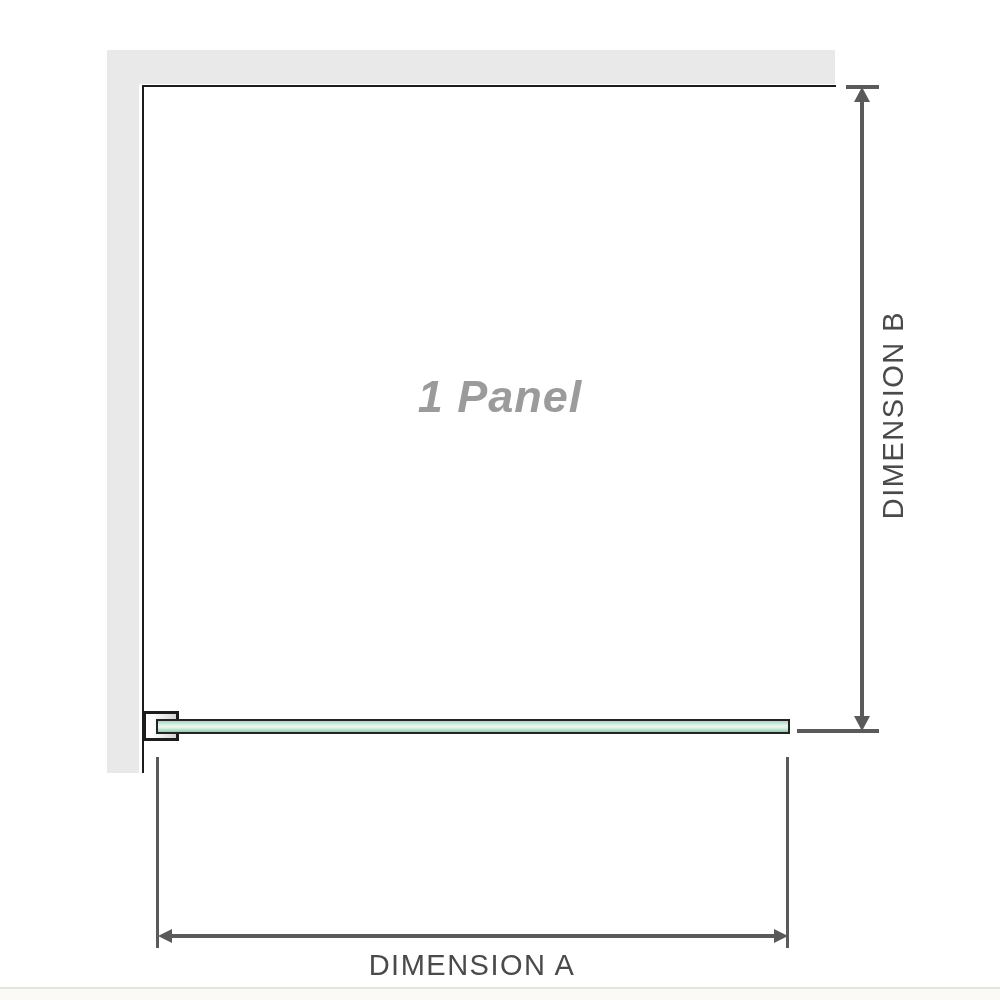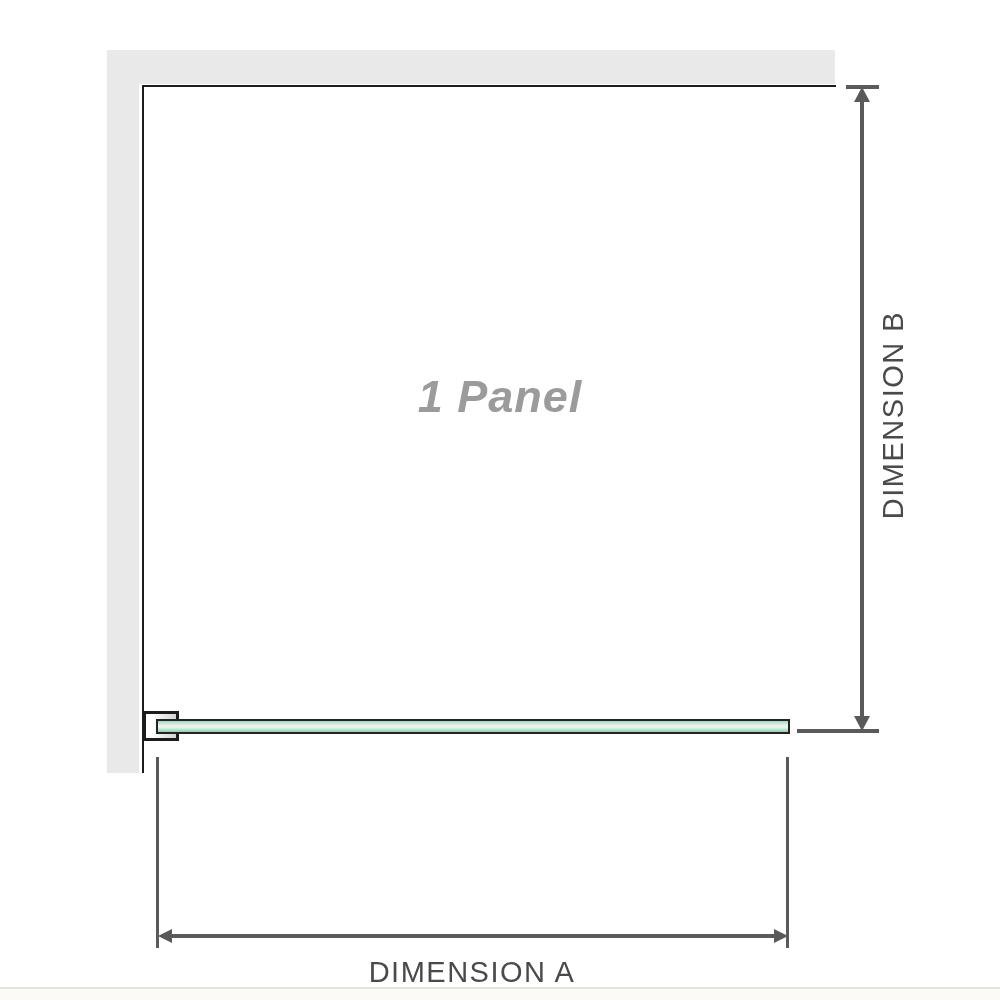--- a/index.html
+++ b/index.html
@@ -72,21 +72,21 @@
     border-top:7px solid transparent;border-bottom:7px solid transparent;
     border-left:14px solid var(--dimension-line,#5a5a5a);}
 
   
   .dim-label{
     color:var(--dimension-text,#4a4a4a);
     font-size:29px;font-weight:400;letter-spacing:1.5px;text-align:center;
   }
   .dimb-label{left:743px;top:399px;width:300px;height:32px;line-height:32px;
     transform:rotate(-90deg);transform-origin:center center;}
-  .dima-label{left:322px;top:948px;width:300px;height:34px;line-height:34px;margin-top:7px;}
+  .dima-label{left:322px;top:948px;width:300px;height:34px;line-height:34px;}
 
   
   .footer-line{left:0;top:987px;width:1000px;height:2px;
     background:var(--page-footer-line,#e5e3de);}
   .footer-area{left:0;top:989px;width:1000px;height:11px;background:#fbfaf7;}
 </style>
 </head>
 <body>
 
 <div class="stage">

